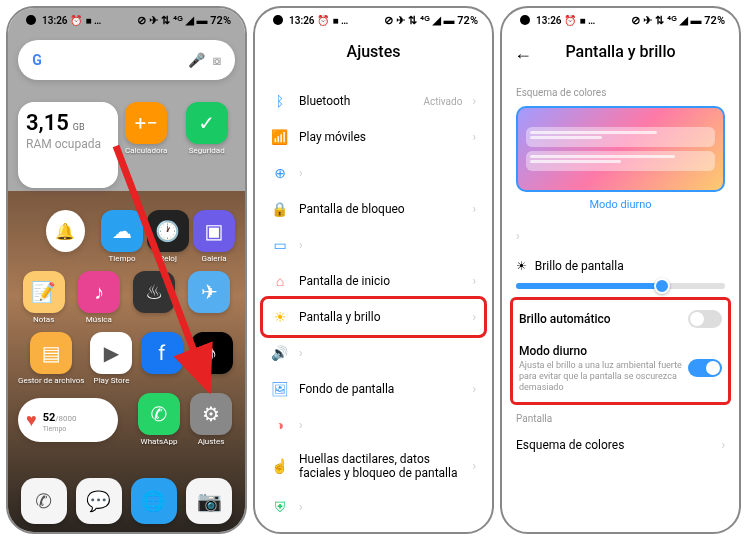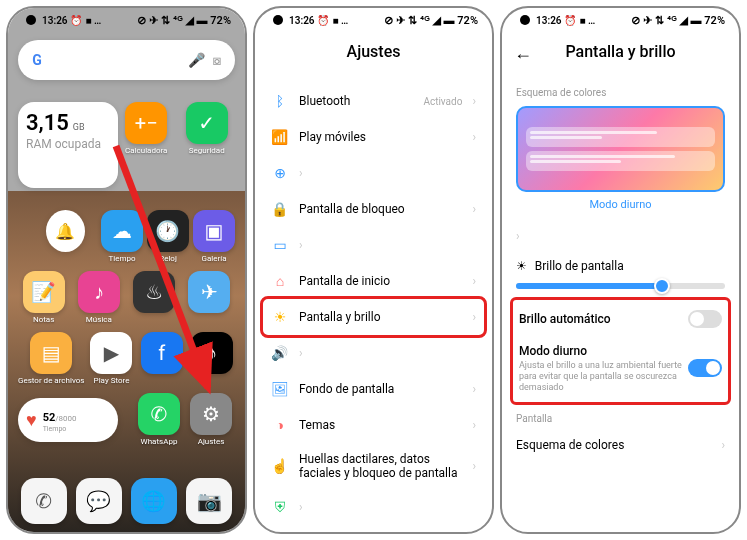--- a/index.html
+++ b/index.html
@@ -258,21 +258,20 @@
         <span class="set-icon" style="color:#18c964">🔊</span>
         <span class="chev">›</span>
       </div>
       <div class="setting-row">
         <span class="set-icon" style="color:#3498ff">🖼</span>
         <span class="set-label">Fondo de pantalla</span>
         <span class="chev">›</span>
       </div>
       <div class="setting-row">
         <span class="set-icon" style="color:#ff6b6b">◑</span>
-        <span class="set-label">Temas</span>
         <span class="chev">›</span>
       </div>
       <div class="setting-row">
         <span class="set-icon" style="color:#666">☝</span>
         <span class="set-label">Huellas dactilares, datos faciales y bloqueo de pantalla</span>
         <span class="chev">›</span>
       </div>
       <div class="setting-row">
         <span class="set-icon" style="color:#18c964">⛨</span>
         <span class="chev">›</span>

